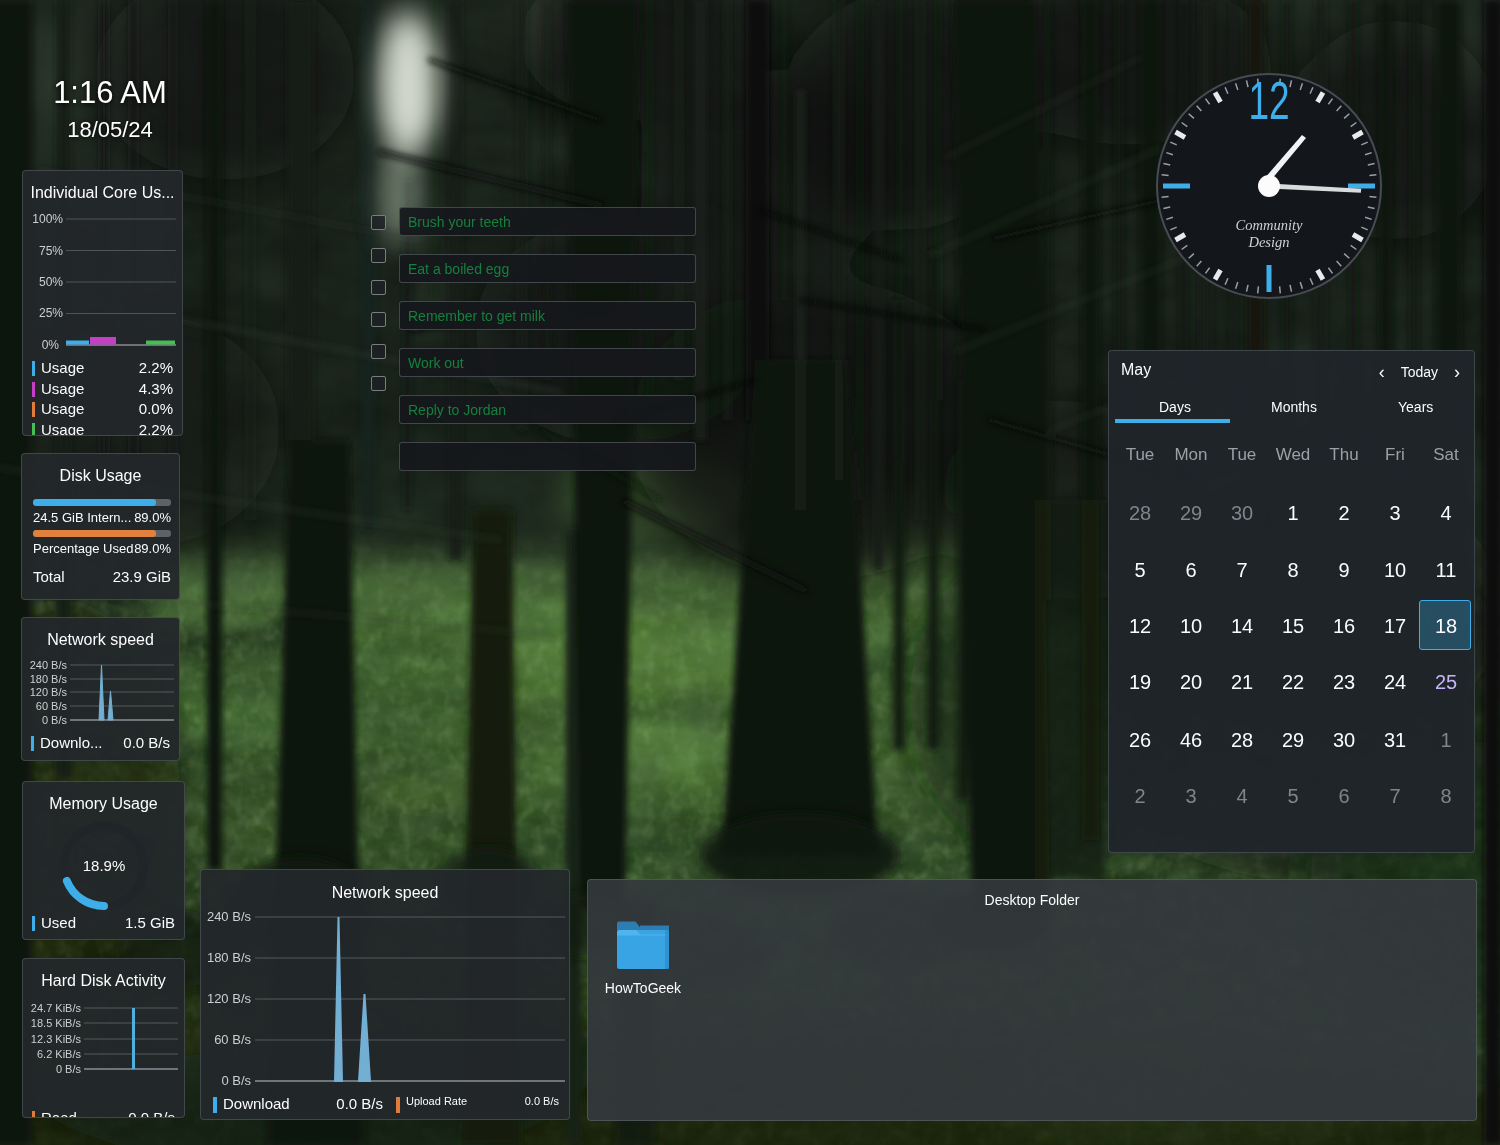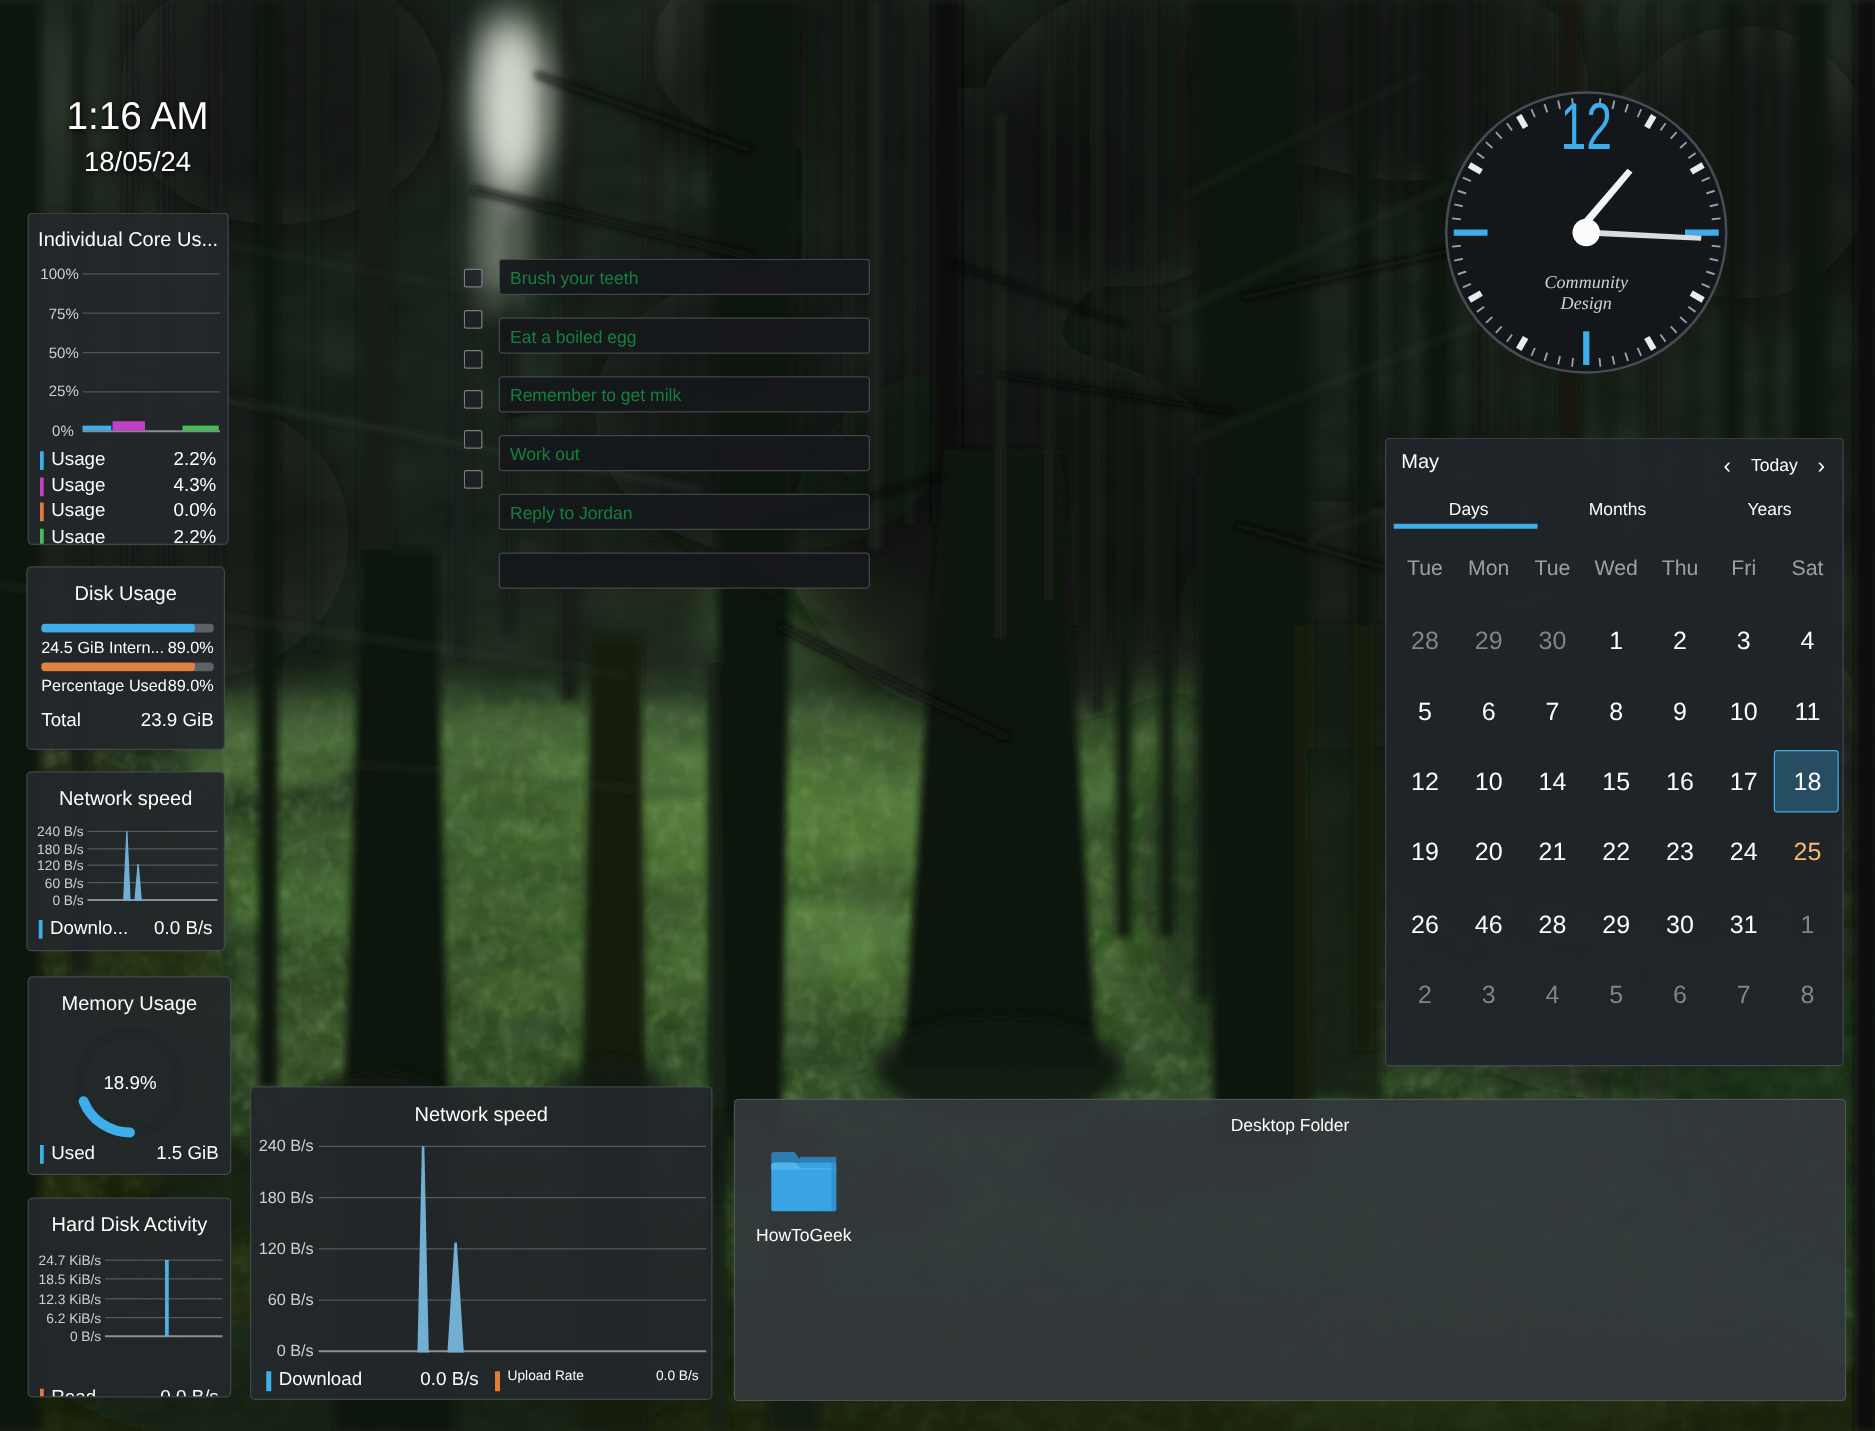--- a/index.html
+++ b/index.html
@@ -508,21 +508,21 @@
       <div style="position:absolute;left:210px;top:264px;width:50px;text-align:center;font-size:20px;color:#fcfcfc;">16</div>
       <div style="position:absolute;left:261px;top:264px;width:50px;text-align:center;font-size:20px;color:#fcfcfc;">17</div>
       <div style="position:absolute;left:310px;top:249px;width:52px;height:50px;background:rgba(61,174,233,0.3);border:1px solid #3daee9;border-radius:3px;box-sizing:border-box;"></div>
       <div style="position:absolute;left:312px;top:264px;width:50px;text-align:center;font-size:20px;color:#fcfcfc;">18</div>
       <div style="position:absolute;left:6px;top:320px;width:50px;text-align:center;font-size:20px;color:#fcfcfc;">19</div>
       <div style="position:absolute;left:57px;top:320px;width:50px;text-align:center;font-size:20px;color:#fcfcfc;">20</div>
       <div style="position:absolute;left:108px;top:320px;width:50px;text-align:center;font-size:20px;color:#fcfcfc;">21</div>
       <div style="position:absolute;left:159px;top:320px;width:50px;text-align:center;font-size:20px;color:#fcfcfc;">22</div>
       <div style="position:absolute;left:210px;top:320px;width:50px;text-align:center;font-size:20px;color:#fcfcfc;">23</div>
       <div style="position:absolute;left:261px;top:320px;width:50px;text-align:center;font-size:20px;color:#fcfcfc;">24</div>
-      <div style="position:absolute;left:312px;top:320px;width:50px;text-align:center;font-size:20px;color:#fdba74;">25</div>
+      <div style="position:absolute;left:312px;top:320px;width:50px;text-align:center;font-size:20px;color:#c4b5fd;">25</div>
       <div style="position:absolute;left:6px;top:378px;width:50px;text-align:center;font-size:20px;color:#fcfcfc;">26</div>
       <div style="position:absolute;left:57px;top:378px;width:50px;text-align:center;font-size:20px;color:#fcfcfc;">46</div>
       <div style="position:absolute;left:108px;top:378px;width:50px;text-align:center;font-size:20px;color:#fcfcfc;">28</div>
       <div style="position:absolute;left:159px;top:378px;width:50px;text-align:center;font-size:20px;color:#fcfcfc;">29</div>
       <div style="position:absolute;left:210px;top:378px;width:50px;text-align:center;font-size:20px;color:#fcfcfc;">30</div>
       <div style="position:absolute;left:261px;top:378px;width:50px;text-align:center;font-size:20px;color:#fcfcfc;">31</div>
       <div style="position:absolute;left:312px;top:378px;width:50px;text-align:center;font-size:20px;color:#80858a;">1</div>
       <div style="position:absolute;left:6px;top:434px;width:50px;text-align:center;font-size:20px;color:#80858a;">2</div>
       <div style="position:absolute;left:57px;top:434px;width:50px;text-align:center;font-size:20px;color:#80858a;">3</div>
       <div style="position:absolute;left:108px;top:434px;width:50px;text-align:center;font-size:20px;color:#80858a;">4</div>

